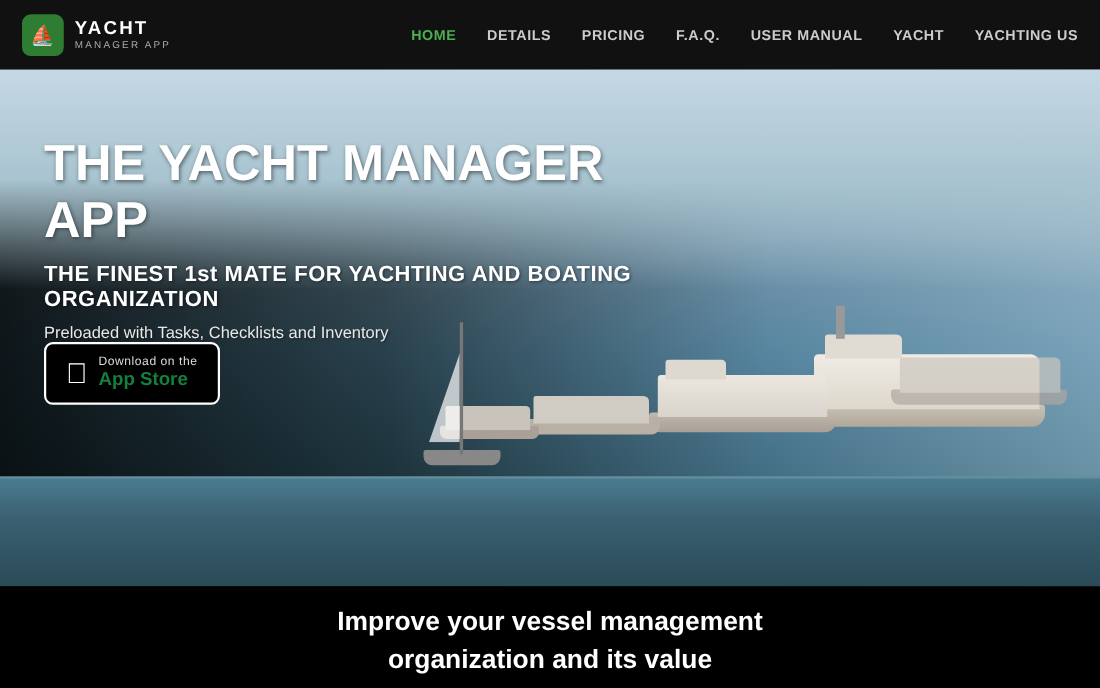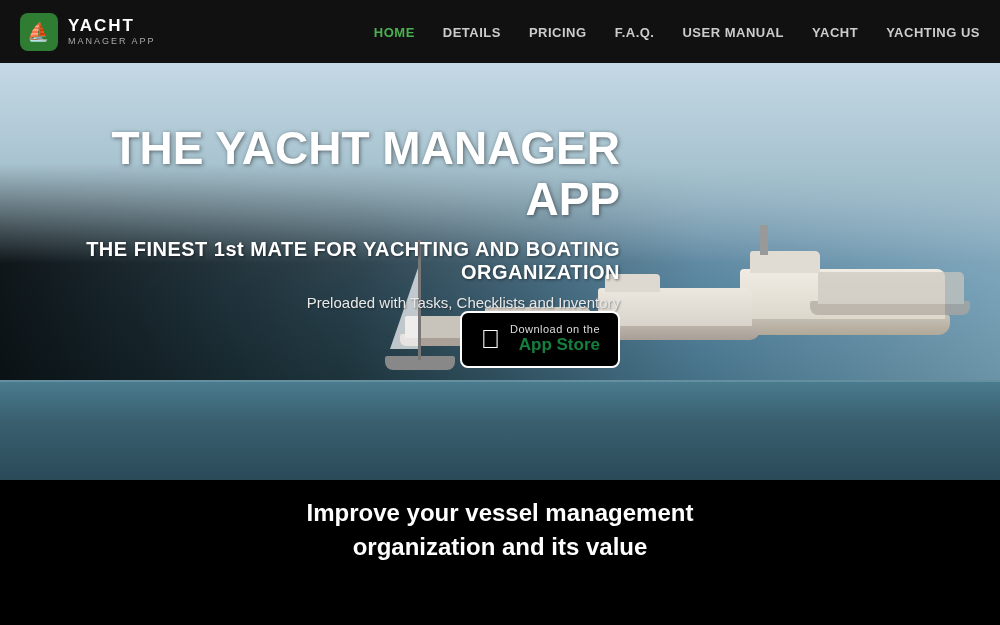--- a/index.html
+++ b/index.html
@@ -62,23 +62,22 @@
       color: #ccc;
     }
     .nav-links li a.active {
       color: #4caf50;
     }
 
     
     .hero {
       position: relative;
       width: 1000px;
-      height: 417px;
+      height: 470px;
       overflow: hidden;
-      text-align: right;
     }
     .hero-bg {
       position: absolute;
       inset: 0;
       background: linear-gradient(
         to right,
         rgba(0,0,0,0.85) 0%,
         rgba(0,0,0,0.55) 35%,
         rgba(80,110,140,0.3) 70%,
         rgba(150,180,200,0.5) 100%

